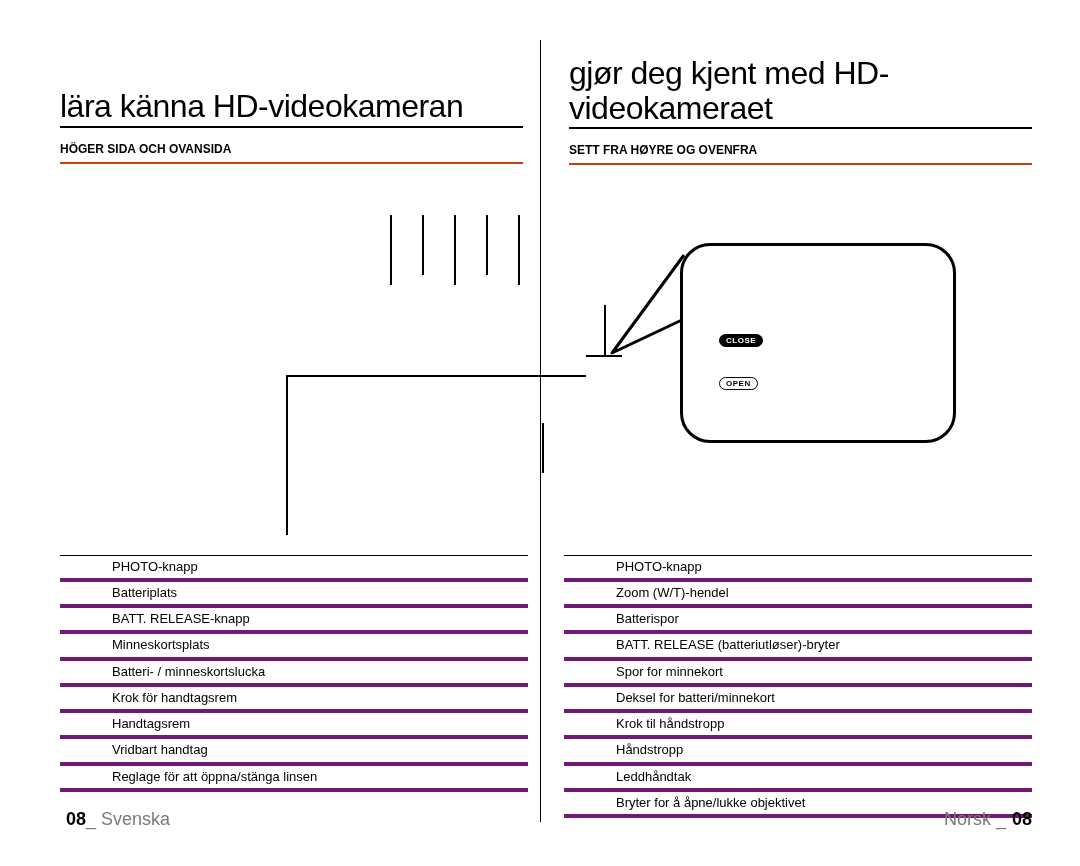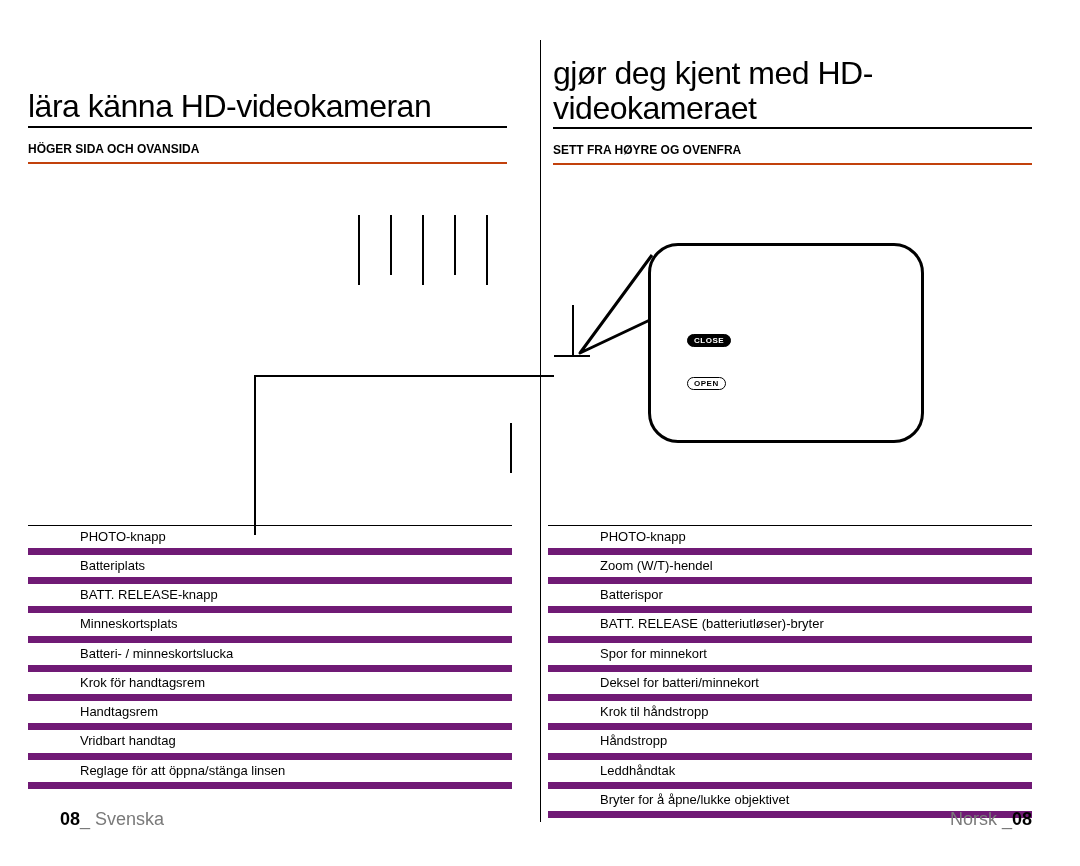--- a/index.html
+++ b/index.html
@@ -1,20 +1,20 @@
 <!DOCTYPE html>
 <html><head>
 <meta charset="utf-8">
 <style>
   * { box-sizing: border-box; margin: 0; padding: 0; }
   html, body { width: 1080px; height: 866px; background: #fff; font-family: Arial, Helvetica, sans-serif; color: #000; }
   .page {
     position: relative;
     width: 1080px; height: 866px;
-    padding: 56px 48px 48px 28px;
+    padding: 56px 48px 48px 60px;
     display: flex;
     flex-direction: column;
     justify-content: space-between;
   }
   .divider-v {
     position: absolute;
     left: 540px; top: 40px; bottom: 44px;
     width: 1px; background: #000;
   }
   .columns { display: flex; gap: 36px; flex: 0 0 auto; }
@@ -84,34 +84,34 @@
     background:#fff;
   }
   .pill.dark { background:#000; color:#fff; border-color:#000; }
   .pill-close { position:absolute; left:36px; top:88px; }
   .pill-open  { position:absolute; left:36px; top:131px; }
 
   .lists { display:flex; gap:36px; margin-top: 4px; }
   .list-col { flex:1 1 0; min-width:0; }
   .list { width:100%; font-size:13px; }
   .row {
-    border-bottom:7px solid #701a75;
+    border-bottom:4px solid #701a75;
     padding:3px 2px 3px 52px;
     line-height:1.25;
   }
   .row:first-child { border-top:1px solid #000; }
 
   .footer {
     position:absolute;
     left:60px; right:48px; bottom:36px;
     display:flex; justify-content:space-between;
     font-size:18px;
     color:#000;
   }
-  .footer .pgnum { font-weight:bold; }
+  .footer .pgnum { font-weight:bold;margin-left:6px; }
   .footer .lang { color:#7a7a7a; }
 </style>
 </head>
 <body>
 
 <div class="page">
   <div class="divider-v"></div>
 
   <div class="columns">
     <div class="col col-left">

